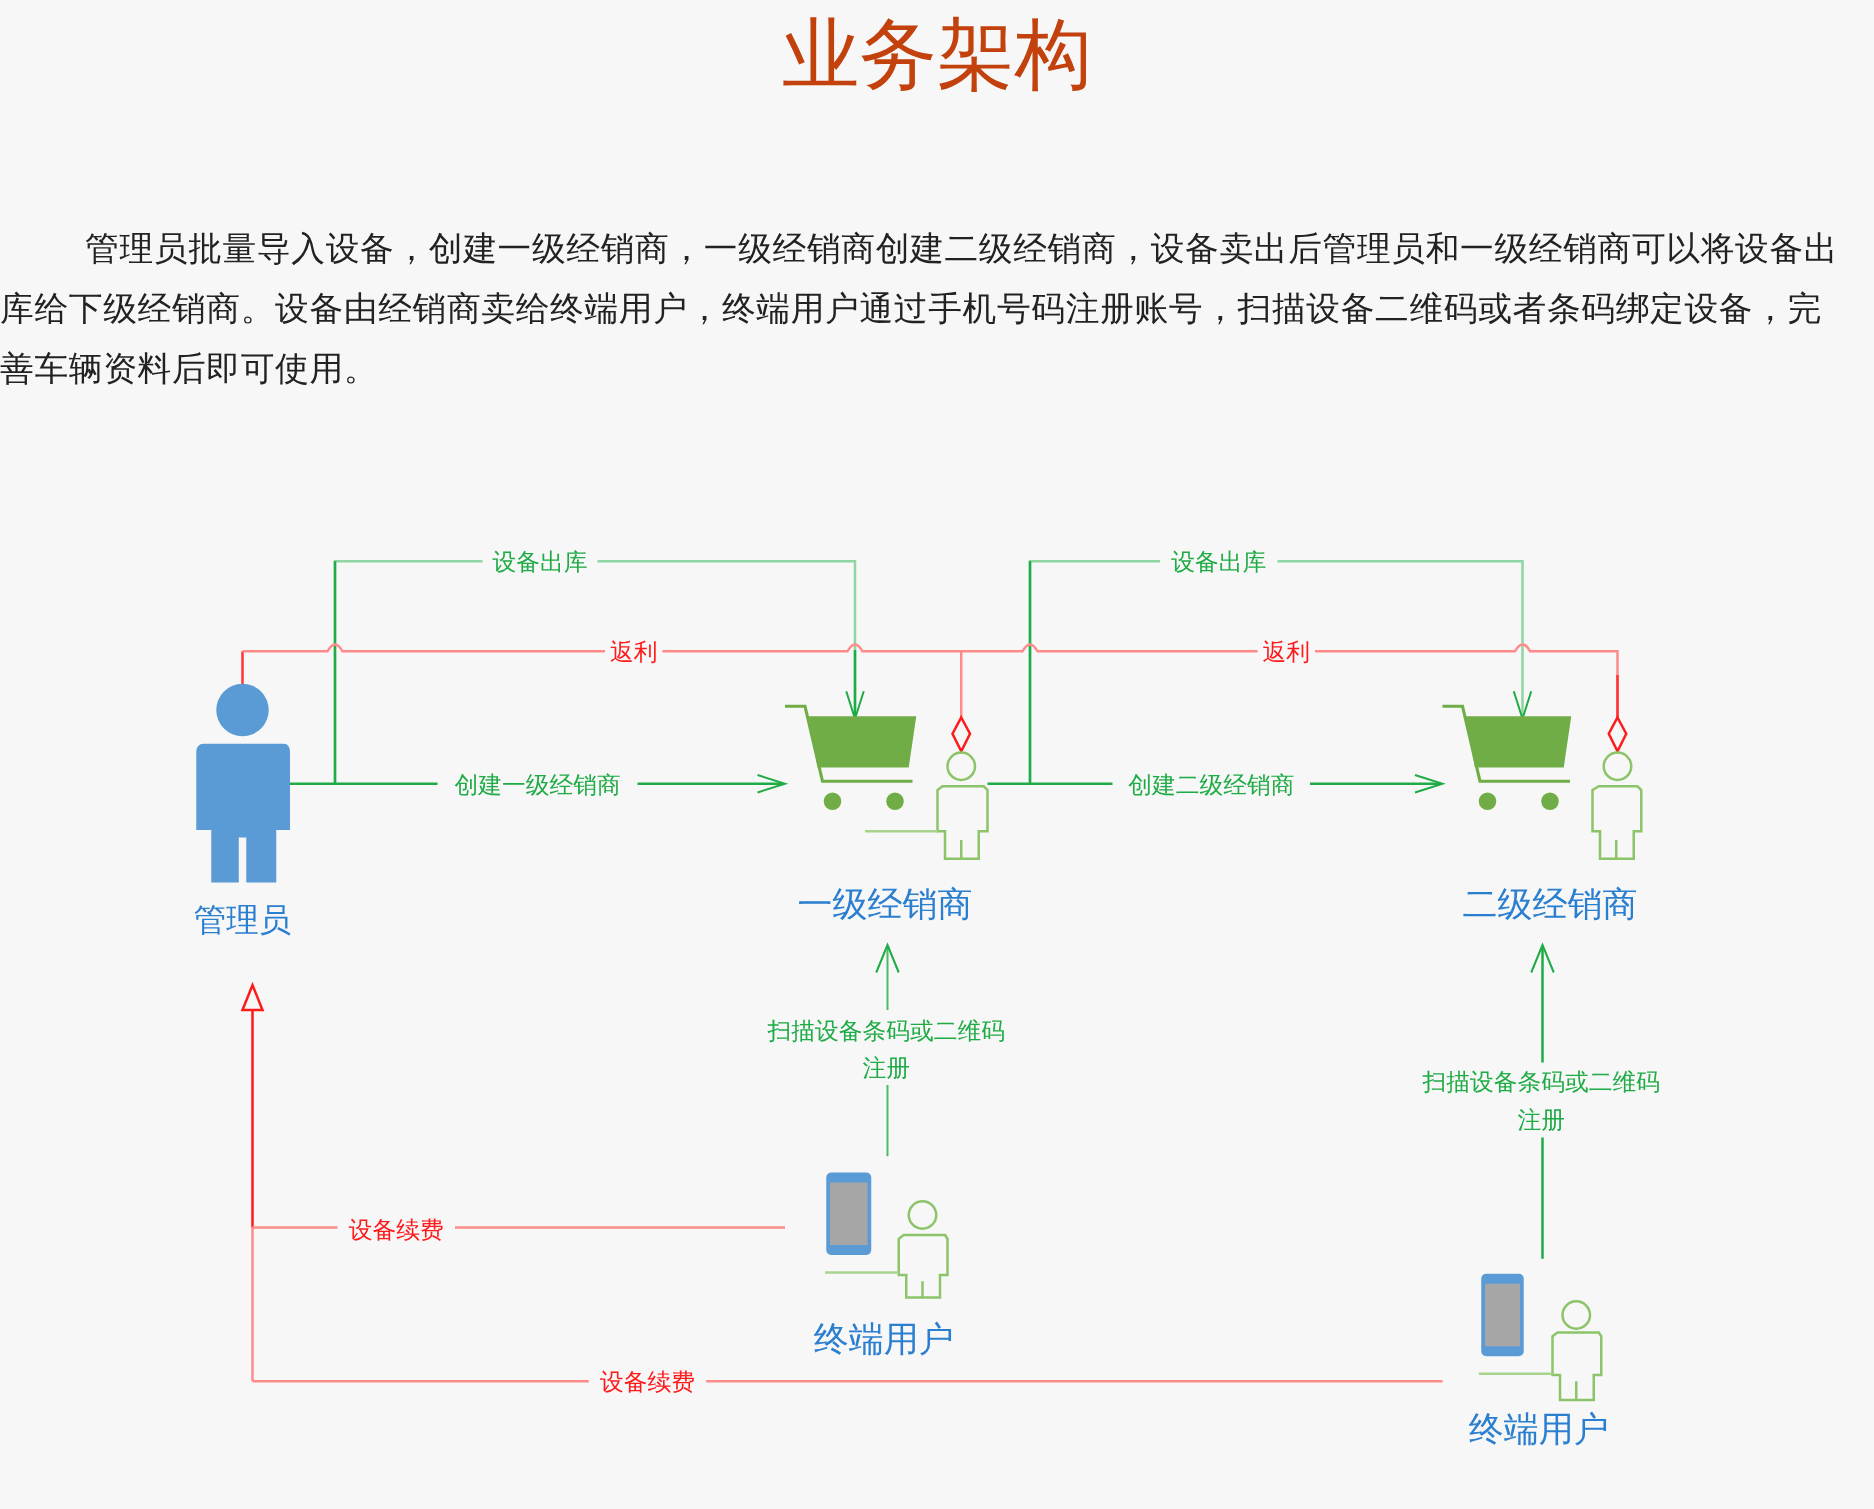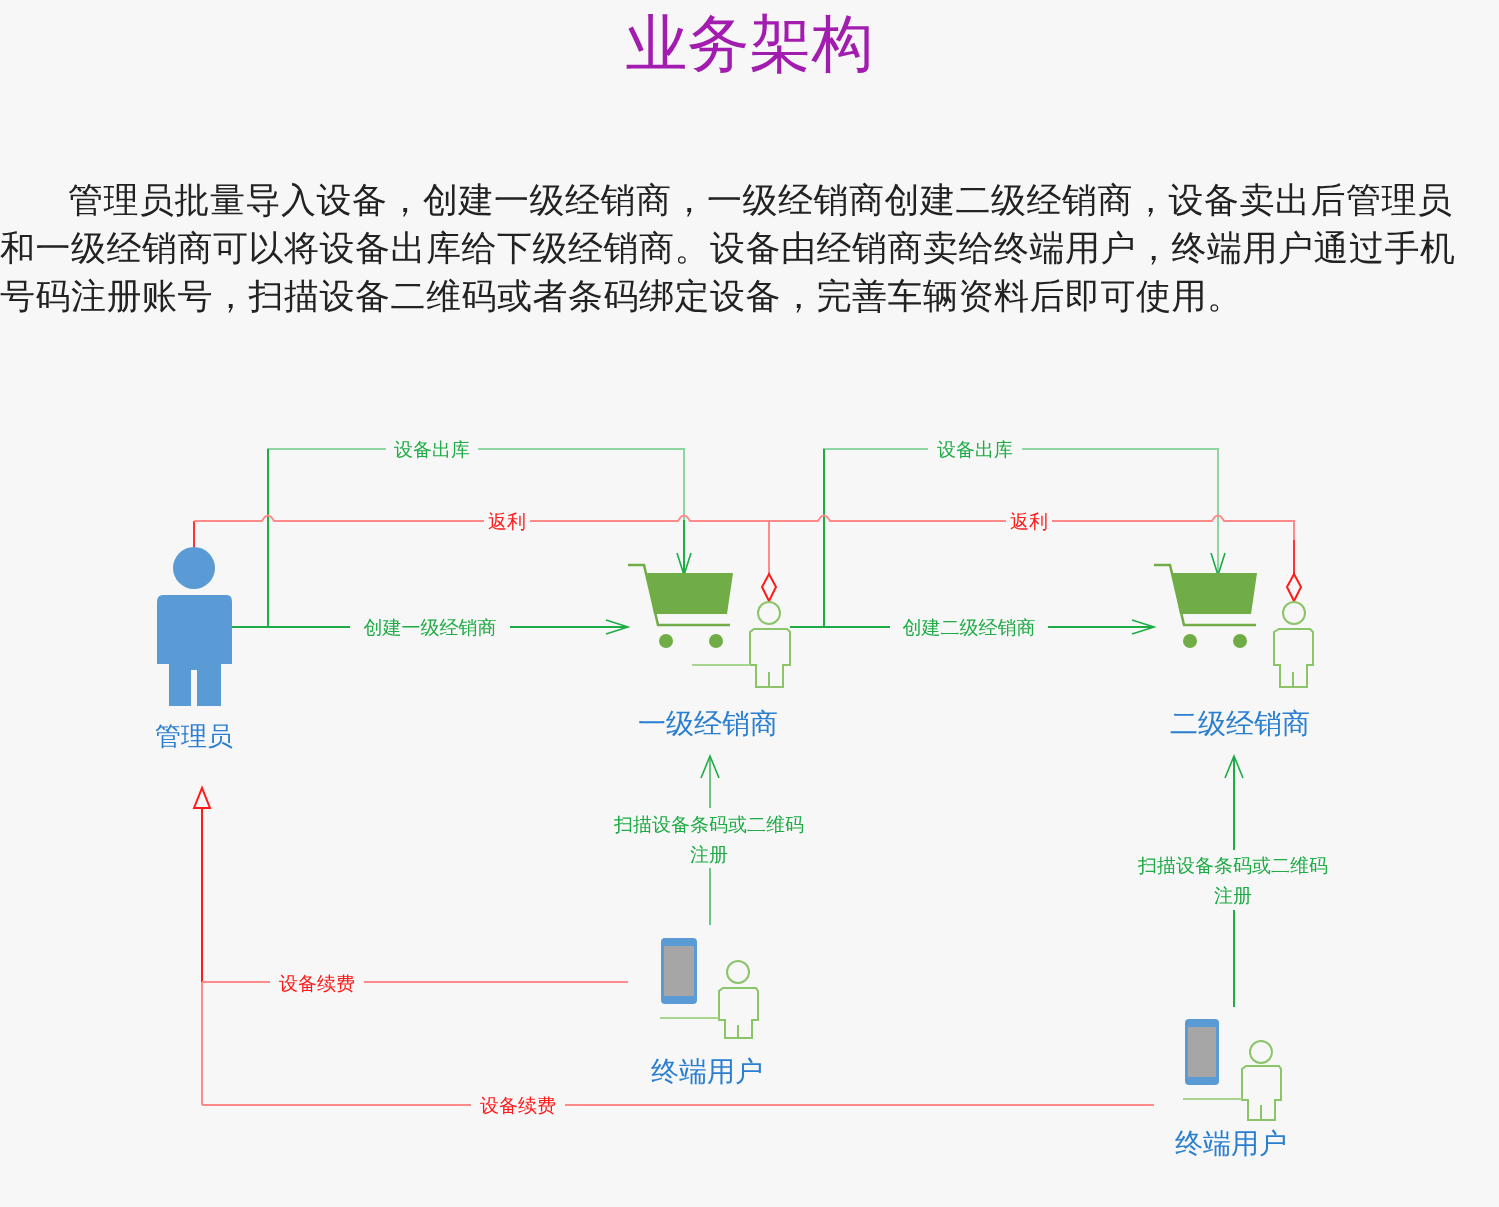--- a/index.html
+++ b/index.html
@@ -1,21 +1,21 @@
 <!DOCTYPE html>
 <html><head>
 <meta charset="utf-8">
 <style>
   html, body { margin: 0; padding: 0; background: #f7f7f7; }
   body { width: 1499px; height: 1207px; position: relative; overflow: hidden;
          font-family: "DejaVu Sans", sans-serif; color: #222; }
   .title { position: absolute; top: 4px; left: 0; width: 1499px; text-align: center;
-           font-size: 62px; line-height: 80px; font-weight: normal; margin: 0; color: #a21caf; }
+           font-size: 62px; line-height: 80px; font-weight: normal; margin: 0; color: #c2410c; }
   .desc { position: absolute; top: 176px; left: 0; width: 1480px; margin: 0;
-          font-size: 35px; line-height: 48px; text-indent: 68px; color: #222;
+          font-size: 27px; line-height: 48px; text-indent: 68px; color: #222;
           letter-spacing: 0.5px; word-break: break-all; }
   svg.diagram { position: absolute; left: 0; top: 0; }
   .lbl-green { fill: #1fab45; font-size: 19px; }
   .lbl-red { fill: #ff1a1a; font-size: 19px; }
   .lbl-blue { fill: #2b7fd0; font-size: 28px; }
   .lbl-blue-sm { fill: #2b7fd0; font-size: 26px; }
 </style>
 </head>
 <body>
 

